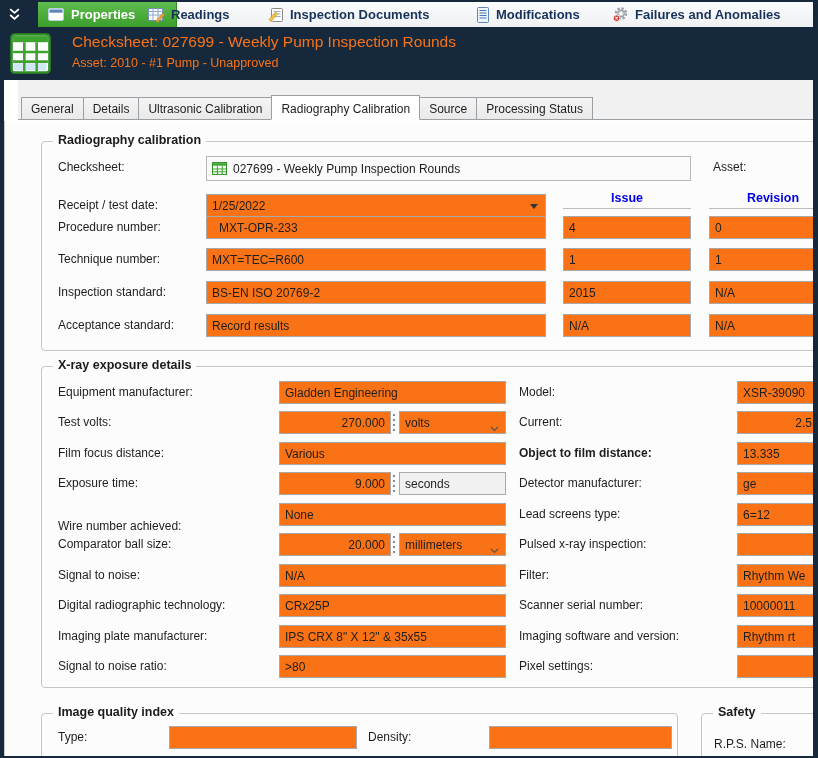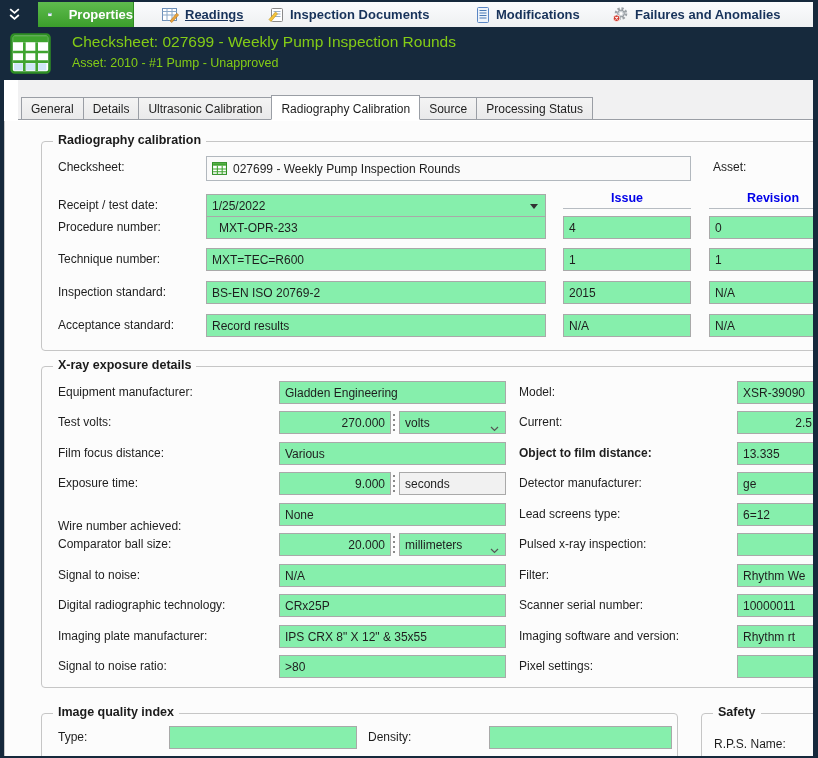--- a/index.html
+++ b/index.html
@@ -9,50 +9,50 @@
   
   .edge-left  { position:absolute; left:0; top:0; width:4px; height:758px; background:#16293c; z-index:50; }
   .edge-right { position:absolute; right:0; top:0; width:5px; height:758px; background:#16293c; z-index:50; }
   .edge-bottom{ position:absolute; left:0; bottom:0; width:818px; height:2px; background:#16293c; z-index:50; }
 
   
   .topbar { position:absolute; left:0; top:0; width:818px; height:27px;
             background:linear-gradient(#fbfcfd,#eef0f2); border-top:2px solid #16293c; }
   .chev-block { position:absolute; left:0; top:0; width:38px; height:25px; background:#16293c;
                 display:flex; align-items:center; padding-left:9px; cursor:pointer; }
-  .green-tab { position:absolute; left:38px; top:0; width:96px; height:25px;
+  .green-tab { position:absolute; left:38px; top:0; width:139px; height:25px;
                background:linear-gradient(#5fbc4e,#3b9e2b); color:#fff; font-weight:bold; font-size:13px;
-               display:flex; align-items:center; gap:17px; padding-left:10px; border-right:1px solid #2f8a21; }
+               display:flex; align-items:center; gap:7px; padding-left:10px; border-right:1px solid #2f8a21; }
   .ti { position:absolute; top:0; height:25px; display:flex; align-items:center; gap:6px;
         color:#17325a; font-weight:bold; font-size:13px; cursor:pointer; }
-  .ti-readings { left:162px;text-decoration:underline; } .ti-docs { left:268px; } .ti-mods { left:476px; } .ti-fail { left:612px; }
-
-  
-  .appheader { position:absolute; left:0; top:27px; width:818px; height:53px; background:#16293c; color:#84cc16;padding-left:34px; }
+  .ti-readings { left:148px; } .ti-docs { left:268px; } .ti-mods { left:476px; } .ti-fail { left:612px; }
+
+  
+  .appheader { position:absolute; left:0; top:27px; width:818px; height:53px; background:#16293c; color:#f97316;padding-left:34px; }
   .appheader .bigicon { position:absolute; left:10px; top:6px; }
   .h-title { position:absolute; left:72px; top:6px; font-size:15.5px; }
   .h-sub   { position:absolute; left:72px; top:29px; font-size:12.5px; }
 
   
   .tabstrip { position:absolute; left:4px; top:80px; width:809px; height:40px; background:#f1f1f2;
               border-bottom:1px solid #9a9ea5;margin-left:14px; }
   .tabsrow { position:absolute; left:3px; bottom:0; display:flex; align-items:flex-end; }
   .ptab2 { height:22px; padding:4px 9px 3px 9px; background:linear-gradient(#f4f4f4,#e9e9ea);
            border:1px solid #9a9ea5; border-bottom:none; margin-right:-1px; white-space:nowrap; cursor:pointer; }
   .ptab2.active { height:25px; padding-top:6px; background:#fff; margin-bottom:-1px; position:relative; z-index:2;
                   border-bottom:1px solid #fff; }
 
   
   .content { position:absolute; left:4px; top:121px; width:814px; height:635px; background:#fcfcfc;
              border-left:1px solid #c9c9c9; }
   .grp { position:absolute; border:1px solid #c6c6c6; border-radius:4px; }
   .grp-title { position:absolute; top:-9px; left:11px; background:#fcfcfc; padding:0 5px;
                font-weight:bold; font-size:12.5px; color:#1b1b1b; white-space:nowrap; }
   .lbl { position:absolute; white-space:nowrap; color:#1e1e1e; }
-  .inp { position:absolute; height:23px; border:1px solid #a9a9a9; background:#86efac; padding:0 5px;
+  .inp { position:absolute; height:23px; border:1px solid #a9a9a9; background:#f97316; padding:0 5px;
          display:flex; align-items:center; white-space:nowrap; overflow:hidden; }
   .inp.ro { background:#fafafa; border-color:#b2b8be; gap:6px; }
   .inp.num { justify-content:flex-end; }
   .dots { position:absolute; width:2px; height:17px;
           background:repeating-linear-gradient(#8a8a8a 0 2px, transparent 2px 5px); }
   .arr-solid { position:absolute; right:7px; top:9px; width:0; height:0;
                border-left:4px solid transparent; border-right:4px solid transparent; border-top:5px solid #333; }
   .combo-arr { position:absolute; right:6px; top:9px; }
   .colhead { position:absolute; width:128px; text-align:center; color:#0000e8; font-weight:bold; font-size:12.5px; }
   .colline { position:absolute; width:128px; height:1px; background:#b7bcc2; }

